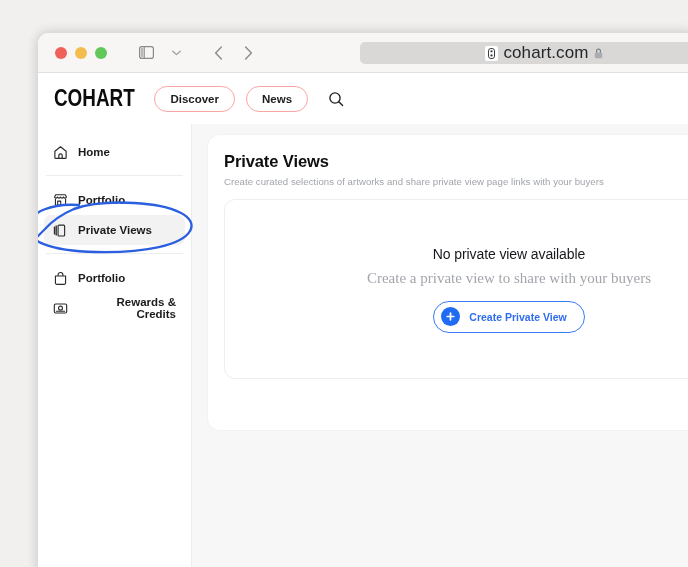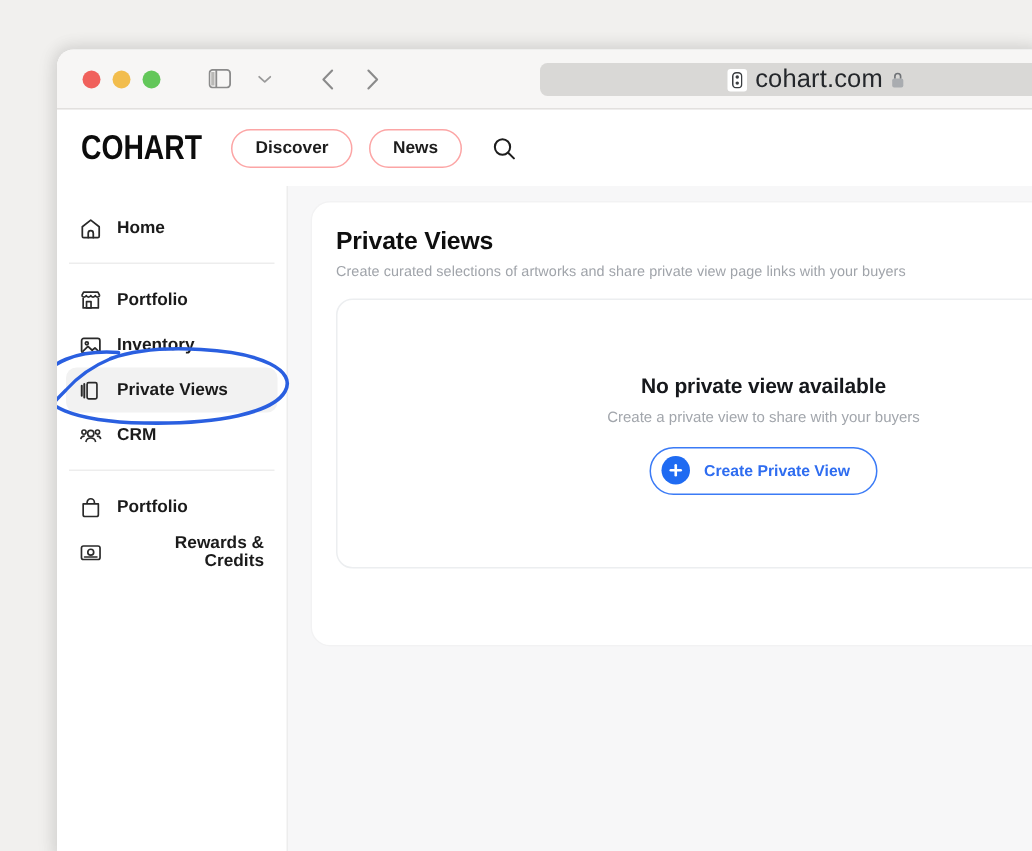--- a/index.html
+++ b/index.html
@@ -174,27 +174,27 @@
   #empty-box {
     margin-top: 12px;
     border: 1px solid #eceef0;
     border-radius: 11px;
     height: 180px;
     width: 570px;
     display: flex; flex-direction: column;
     align-items: center; justify-content: center;
   }
   #empty-title {
-    font-size: 14px; font-weight: 700; color: #16181c;
+    font-size: 14px; font-weight: 400; color: #16181c;
     letter-spacing: -.1px;
     text-align: right;
   }
   #empty-subtitle {
     margin-top: 8px;
-    font-size: 10px; color: #a2a6ac;
+    font-size: 15px; color: #a2a6ac; font-family: Liberation Serif, serif;
   }
   #create-btn {
     margin-top: 14px;
     height: 32px;
     border: 1.3px solid #3b7bf6;
     border-radius: 17px;
     background: #fff;
     display: flex; align-items: center;
     gap: 9px;
     padding: 0 17px 0 7px;
@@ -299,60 +299,37 @@
           <svg width="15" height="15" viewBox="0 0 16 16" fill="none" stroke="#2a2a2a" stroke-width="1.2" stroke-linejoin="round">
             <path d="M1.6 4.3 L2.9 1.9 h10.2 l1.3 2.4"></path>
             <path d="M1.6 4.3 a1.7 1.7 0 0 0 3.2 0 a1.7 1.7 0 0 0 3.2 0 a1.7 1.7 0 0 0 3.2 0 a1.7 1.7 0 0 0 3.2 0"></path>
             <path d="M2.6 6 v7.1 h10.8 V6"></path>
             <rect x="5" y="8.6" width="3.2" height="4.5"></rect>
           </svg>
         </span>
         <span>Portfolio</span>
       </div>
 
-      <div class="nav-item">
-        <span class="nav-icon">
-          <svg width="15" height="15" viewBox="0 0 16 16" fill="none" stroke="#2a2a2a" stroke-width="1.25" stroke-linejoin="round">
-            <rect x="1.5" y="2.8" width="13" height="10.4" rx="1.6"></rect>
-            <circle cx="5.2" cy="6.3" r="1.05"></circle>
-            <path d="M2.2 12.2 L6 8.4 L9 11.2 L11 9.5 L13.8 12.2"></path>
-          </svg>
-        </span>
-        <span>Inventory</span>
-      </div>
 
 
       <div class="nav-item active">
         <svg id="annotation" viewBox="0 0 190 58" fill="none">
           <path d="M57 5 C30 3 8 12 6 26 C4 40 26 51 74 52 C124 53 160 45 168 31 C176 17 152 5 112 3 C88 1.6 66 4 52 9" stroke="#2a5fe0" stroke-width="2.4" stroke-linecap="round" fill="none"></path>
           <path d="M52 9 C40 14 30 21 22 30 C18 34 14 38 10 43" stroke="#2a5fe0" stroke-width="2.2" stroke-linecap="round" fill="none"></path>
         </svg>
         <span class="nav-icon">
           <svg width="15" height="15" viewBox="0 0 16 16" fill="none" stroke="#2a2a2a" stroke-width="1.2">
             <rect x="5.4" y="2.2" width="7" height="11.6" rx="1.1"></rect>
             <line x1="3.4" y1="3.2" x2="3.4" y2="12.8" stroke-width="1.4" stroke-linecap="round"></line>
             <line x1="1.6" y1="4.4" x2="1.6" y2="11.6" stroke-width="1.4" stroke-linecap="round"></line>
           </svg>
         </span>
         <span>Private Views</span>
       </div>
 
-      <div class="nav-item">
-        <span class="nav-icon">
-          <svg width="15" height="15" viewBox="0 0 16 16" fill="none" stroke="#2a2a2a" stroke-width="1.15">
-            <circle cx="8" cy="6.4" r="2.2"></circle>
-            <path d="M4.5 12.4 a3.6 3.6 0 0 1 7 0"></path>
-            <circle cx="3.2" cy="5.4" r="1.5"></circle>
-            <path d="M0.9 10.4 a2.6 2.6 0 0 1 2.8 -2.1"></path>
-            <circle cx="12.8" cy="5.4" r="1.5"></circle>
-            <path d="M15.1 10.4 a2.6 2.6 0 0 0 -2.8 -2.1"></path>
-          </svg>
-        </span>
-        <span>CRM</span>
-      </div>
 
       <div class="nav-divider"></div>
 
       <div class="nav-item">
         <span class="nav-icon">
           <svg width="15" height="15" viewBox="0 0 16 16" fill="none" stroke="#2a2a2a" stroke-width="1.2" stroke-linejoin="round">
             <path d="M2.6 5.3 h10.8 v7.6 a1.3 1.3 0 0 1 -1.3 1.3 H3.9 a1.3 1.3 0 0 1 -1.3 -1.3 Z"></path>
             <path d="M5.4 5.3 V4.2 a2.6 2.6 0 0 1 5.2 0 v1.1"></path>
           </svg>
         </span>

